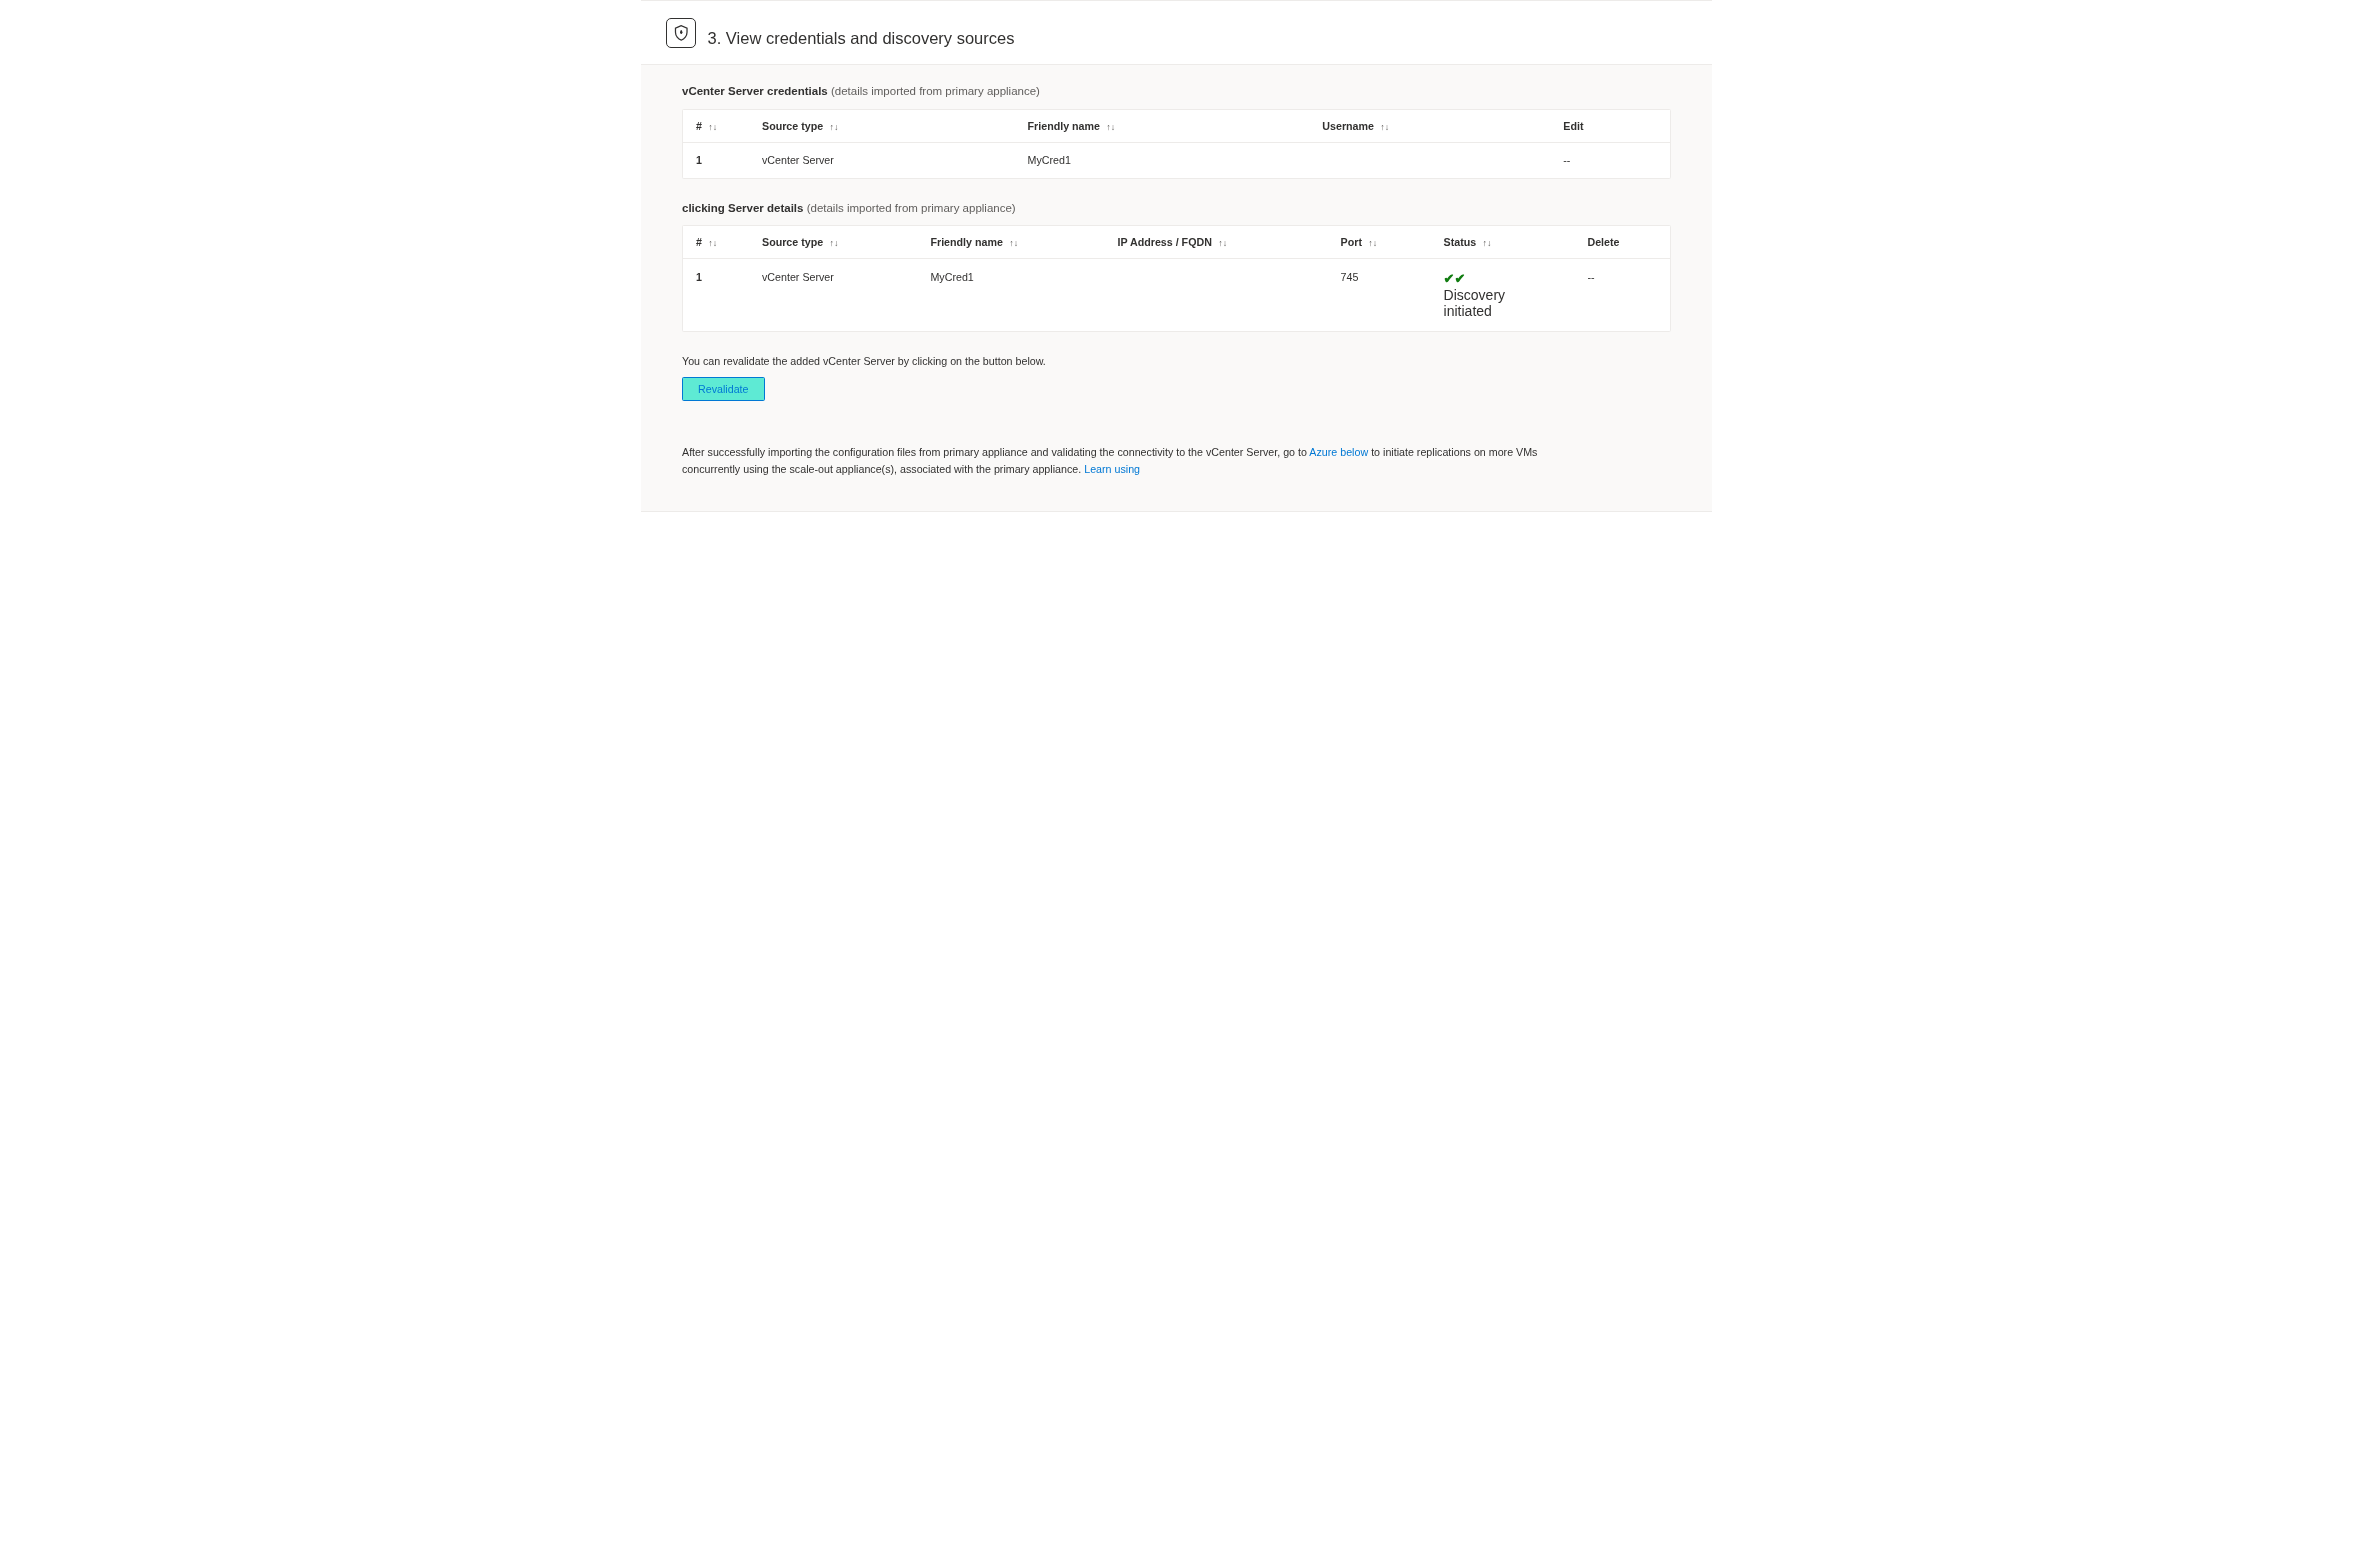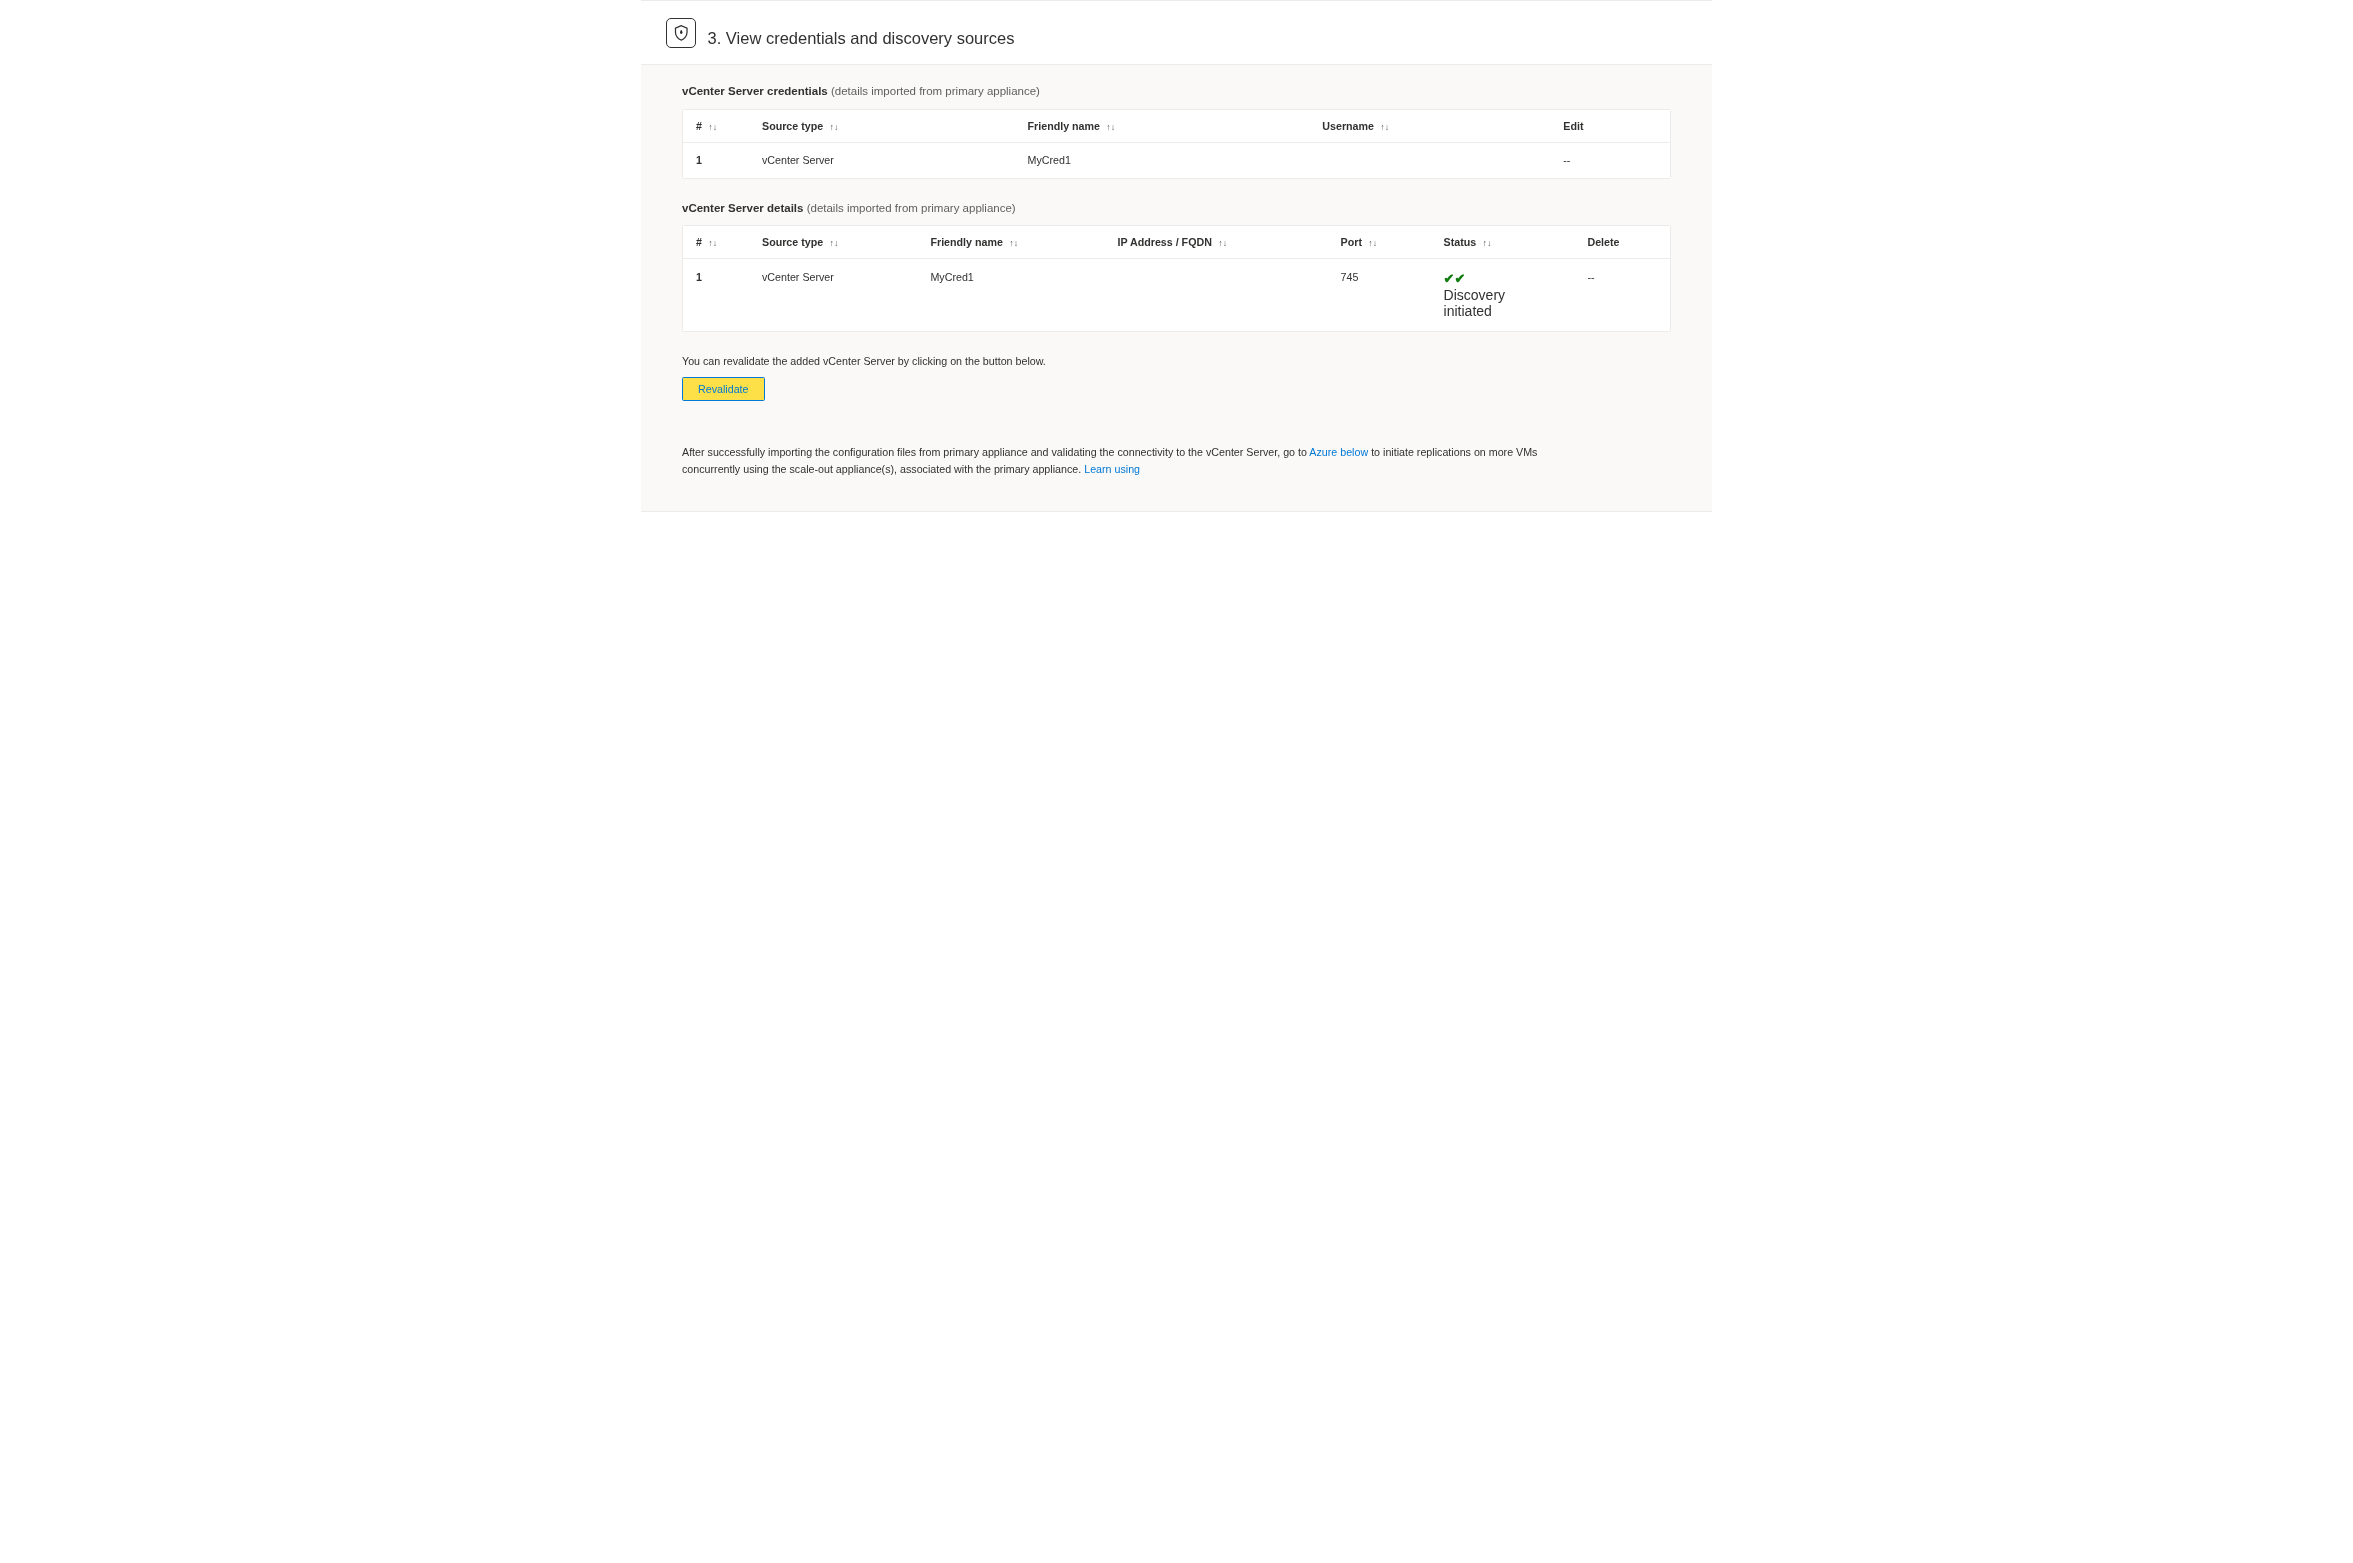--- a/index.html
+++ b/index.html
@@ -156,21 +156,21 @@
       font-size: 10.7px;
       color: #323130;
       margin-bottom: 10px;
       margin-top: 6.6px;
     }
 
     .revalidate-btn {
       display: inline-block;
       padding: 5px 15px;
       border: 0.8px solid #0078d4;
-      background: #fde047;
+      background: #5eead4;
       color: #0078d4;
       font-size: 10.7px;
       font-family: inherit;
       cursor: pointer;
       border-radius: 1.6px;
       margin-bottom: 20px;
     }
 
     .footer-text {
       font-size: 10.7px;
@@ -242,21 +242,21 @@
               <td></td>
               <td>--</td>
             </tr>
           </tbody>
         </table>
       </div>
     </div>
 
     <div class="section">
       <p class="section-title">
-        <strong>vCenter Server details</strong>
+        <strong>clicking Server details</strong>
         <span>(details imported from primary appliance)</span>
       </p>
 
       <div class="table-wrapper">
         <table>
           <thead>
             <tr>
               <th class="col-num">
                 # <span class="sort-icon">↑↓</span>
               </th>

